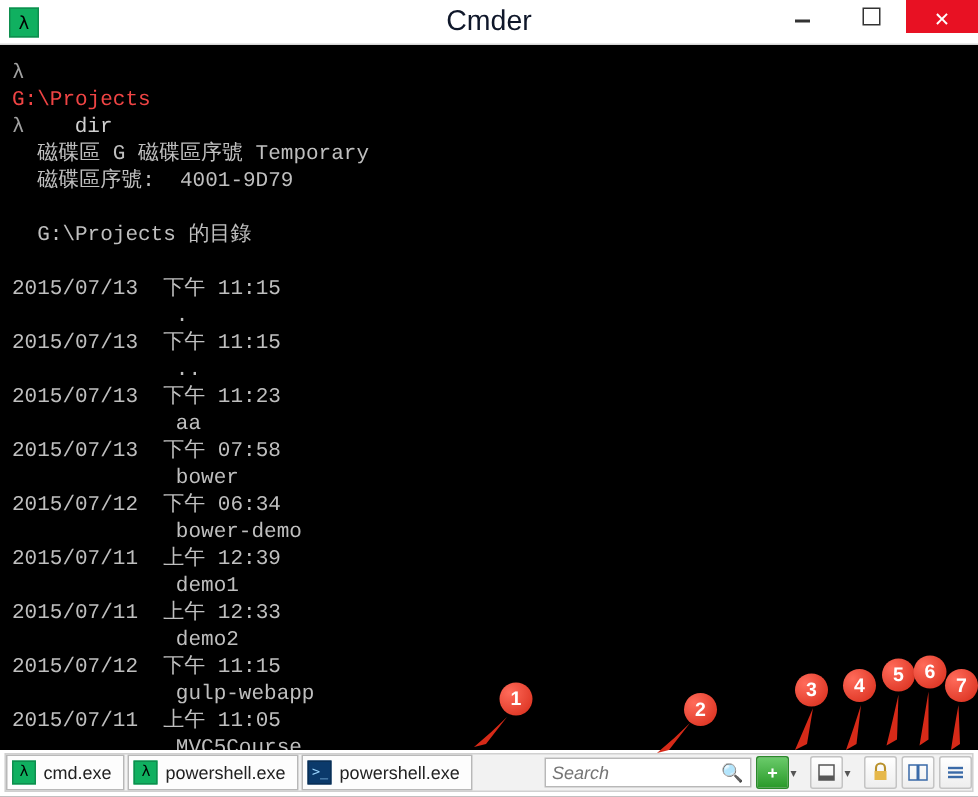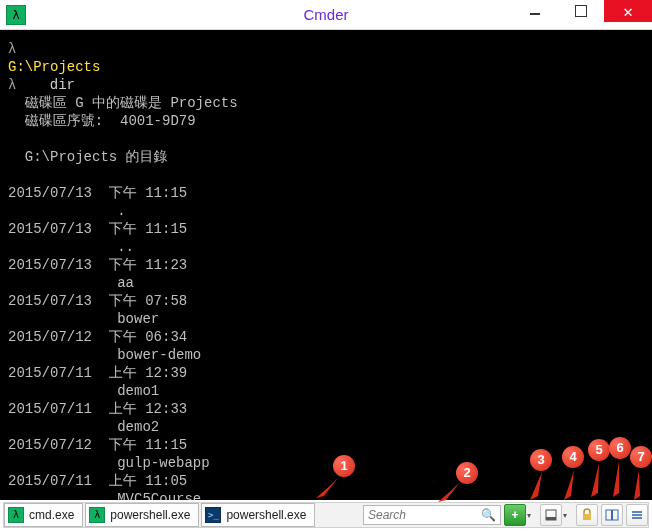--- a/index.html
+++ b/index.html
@@ -1,32 +1,32 @@
 <!DOCTYPE html>
 <html><head>
 <meta charset="utf-8">
 <style>
   * { margin: 0; padding: 0; box-sizing: border-box; }
   html, body { width: 652px; height: 531px; font-family: "Segoe UI", Arial, sans-serif; background: #fff; overflow: hidden; }
 
   
   .titlebar { height: 30px; background: #fff; display: flex; align-items: center; border-bottom: 1px solid #d8d8d8; position: relative; }
   .app-icon { width: 20px; height: 20px; margin: 0 6px; background: #10b060; border: 1px solid #0e8e4e; display: flex; align-items: center; justify-content: center; color: #000; font: 12px/1 monospace; }
-  .title { position: absolute; left: 0; right: 0; text-align: center; font-size: 15px; color: #6d28d9; pointer-events:none;}
+  .title { position: absolute; left: 0; right: 0; text-align: center; font-size: 19px; color: #0f172a; pointer-events:none;}
   .winctrl { margin-left: auto; display: flex; height: 100%; }
   .winbtn { width: 46px; height: 22px; display: flex; align-items: center; justify-content: center; color: #333; font-family: monospace; }
   .winbtn.close { background: #e81123; color: #fff; width: 48px; height: 22px; font-size:16px;}
   .winbtn.min::before{content:""; width:10px; height:2px; background:#333; display:block; margin-top:6px;}
   .winbtn.max::before{content:""; width:10px; height:10px; border:1px solid #333; display:block;}
   .winbtn.close::before{content:"\2715";}
 
   
   .terminal { background: #000; color: #ccc; font: 14px/18px Consolas, "Courier New", monospace; padding: 10px 8px 0 8px; height: 470px; white-space: pre; overflow:hidden; position:relative;}
   .lambda { color: #a0a0a0; }
-  .path   { color: #fde047; }
+  .path   { color: #ef4444; }
   .cmd    { color: #d0d0d0; margin-left: 25px; }
   .gray   { color: #bfbfbf; }
 
   
   .statusbar { position:absolute; left:3px; right:3px; bottom:3px; height:26px; background:#f2f2f2; display:flex; align-items:center; border:1px solid #d0d0d0;}
   .tab { height:24px; border:1px solid #b8b8b8; background:#fdfdfd; display:flex; align-items:center; padding:0 8px 0 3px; margin-right:2px; font-size:12px; color:#222; gap:5px;}
   .tab .app-icon { width:16px; height:16px; margin:0; font-size:10px;}
   .tab .ps-icon { width:16px; height:16px; background:#0b3a6b; border:1px solid #092f56; color:#9cd6ff; display:flex; align-items:center; justify-content:center; font:9px monospace;}
   .spacer { flex:1; }
   .search { width:138px; height:20px; border:1px solid #b8b8b8; background:#fff; display:flex; align-items:center; padding:0 4px; font-size:12px;}
@@ -52,21 +52,21 @@
   <div class="winctrl">
     <div class="winbtn min"></div>
     <div class="winbtn max"></div>
     <div class="winbtn close"></div>
   </div>
 </div>
 
 <div class="terminal" id="term"><span class="lambda">λ</span>
 <span class="path">G:\Projects</span>
 <span class="lambda">λ</span> <span class="cmd">dir</span>
-<span class="gray">  磁碟區 G 中的磁碟是 Projects</span>
+<span class="gray">  磁碟區 G 磁碟區序號 Temporary</span>
 <span class="gray">  磁碟區序號:  4001-9D79</span>
 
 <span class="gray">  G:\Projects 的目錄</span>
 
 <span class="gray">2015/07/13  下午 11:15    <dir>             .
 <span class="gray">2015/07/13  下午 11:15    <dir>             ..
 <span class="gray">2015/07/13  下午 11:23    <dir>             aa
 <span class="gray">2015/07/13  下午 07:58    <dir>             bower
 <span class="gray">2015/07/12  下午 06:34    <dir>             bower-demo
 <span class="gray">2015/07/11  上午 12:39    <dir>             demo1

